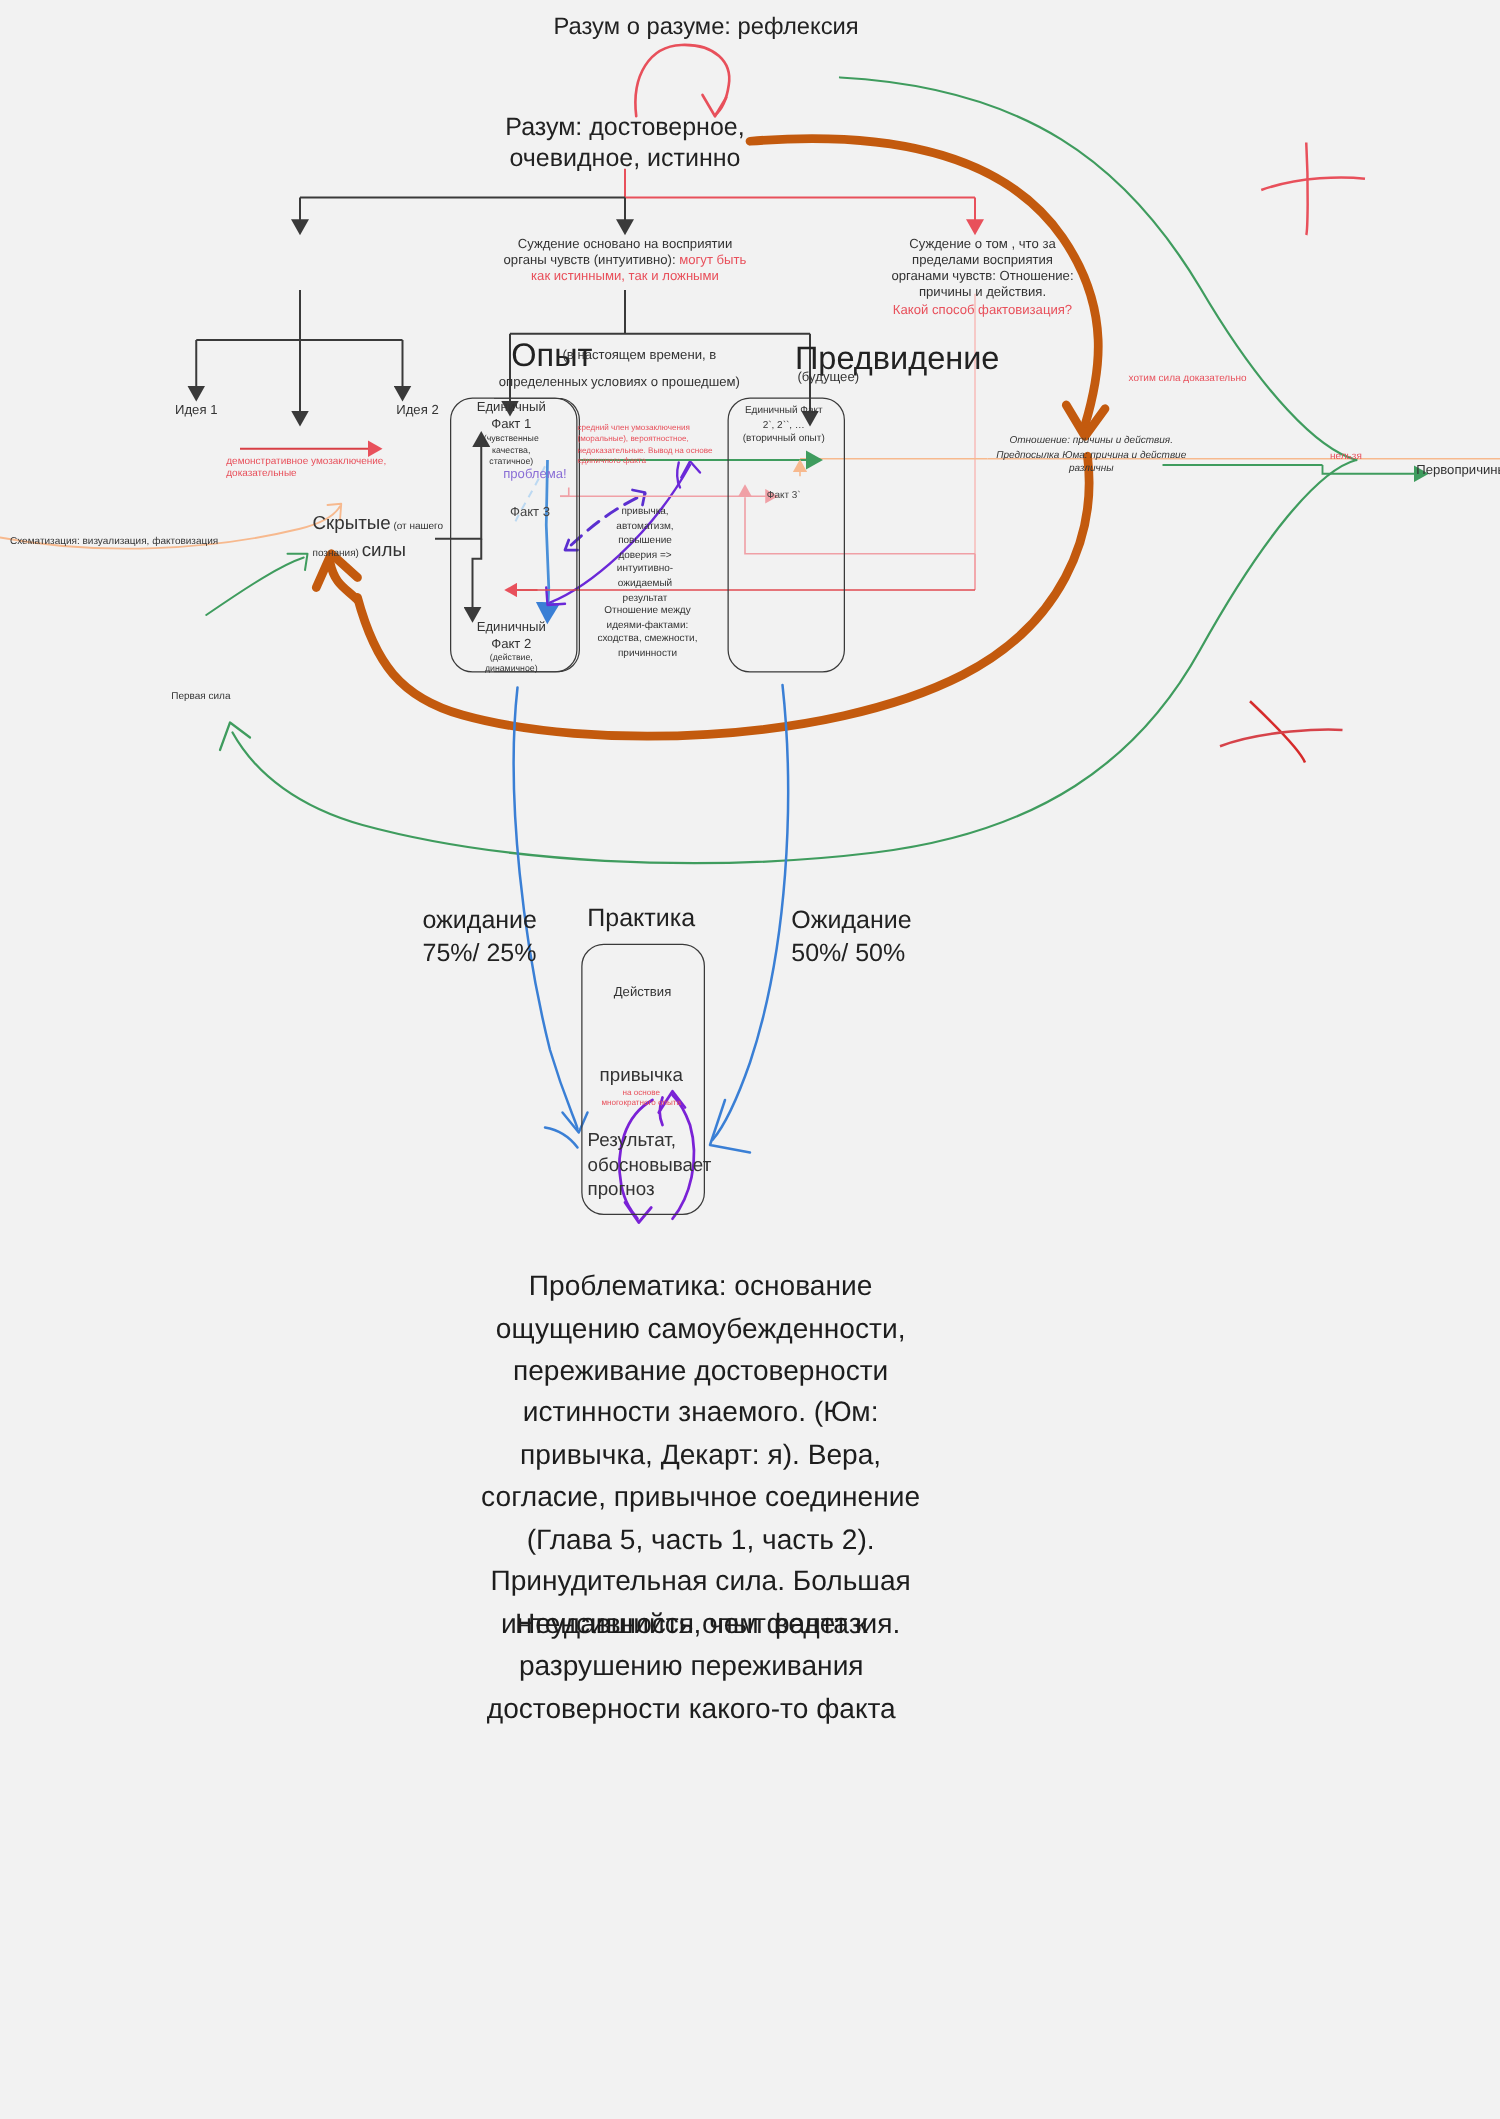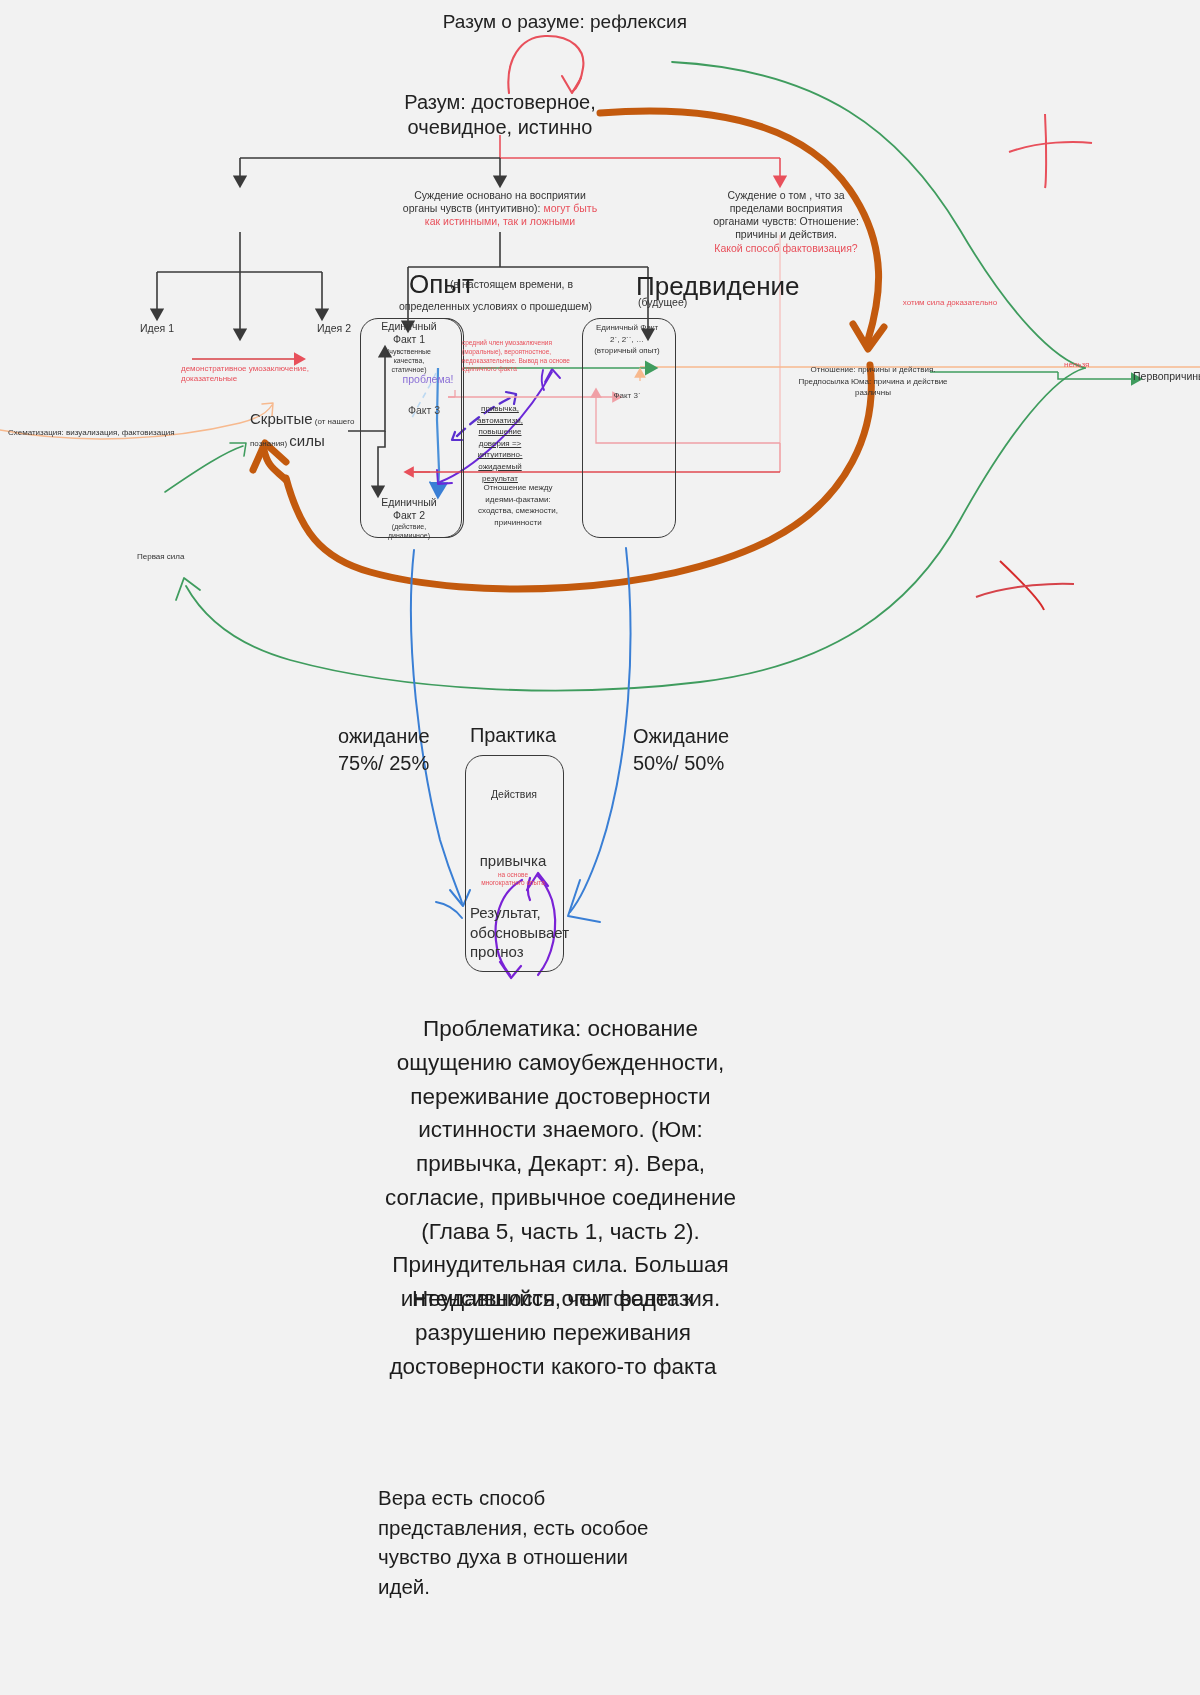--- a/index.html
+++ b/index.html
@@ -226,41 +226,41 @@
   <div class="lbl ctr t-tiny" style="left:409px;top:523px;width:90px;">(действие,
 динамичное)</div>
   <div class="lbl ctr t-sm" style="left:424px;top:404px;width:80px;color:#444;">Факт 3</div>
   <div class="lbl ctr t-sm" style="left:428px;top:373px;width:90px;color:#8a6fd6;">проблема!</div>
 
   <div class="lbl redxs" style="left:462px;top:339px;width:130px;text-align:left;line-height:1.35;">средний член умозаключения
 (моральные), вероятностное,
 недоказательные. Вывод на основе
 единичного факта</div>
 
-  <div class="lbl ctr t-xs" style="left:500px;top:403px;width:72px;line-height:1.45;text-decoration:underline;">привычка,
+  <div class="lbl ctr t-xs" style="left:516px;top:403px;width:72px;line-height:1.45;">привычка,
 автоматизм,
 повышение
 доверия =&gt;
 интуитивно-
 ожидаемый
 результат</div>
 
   <div class="lbl ctr t-xs" style="left:518px;top:482px;width:96px;line-height:1.45;">Отношение между
 идеями-фактами:
 сходства, смежности,
 причинности</div>
 
   <div class="lbl ctr t-xs" style="left:627px;top:322px;width:110px;line-height:1.45;">Единичный Факт
 2`, 2``, …
 (вторичный опыт)</div>
   <div class="lbl ctr t-xs" style="left:627px;top:391px;width:80px;color:#444;">Факт 3`</div>
 
   <div class="lbl ctr t-xs red" style="left:950px;top:298px;width:200px;">хотим сила доказательно</div>
 
-  <div class="lbl ctr t-xs" style="left:873px;top:364px;width:190px;line-height:1.45;">Отношение: причины и действия.
+  <div class="lbl ctr t-xs" style="left:873px;top:346px;width:190px;line-height:1.45;font-style:italic;">Отношение: причины и действия.
 Предпосылка Юма: причина и действие
 различны</div>
 
   <div class="lbl t-xs red" style="left:1064px;top:360px;width:50px;text-align:left;">нельзя</div>
 
   <div class="lbl t-sm" style="left:1133px;top:370px;width:100px;text-align:left;">Первопричины</div>
 
   <div class="lbl" style="left:250px;top:408px;width:130px;text-align:left;line-height:1.35;"><span class="t-mid">Скрытые</span><span class="t-xs"> (от нашего</span><br><span class="t-xs">познания) </span><span class="t-mid">силы</span></div>
 
   <div class="lbl t-xs" style="left:8px;top:428px;width:230px;text-align:left;">Схематизация: визуализация, фактовизация</div>
@@ -276,15 +276,14 @@
   <div class="lbl ctr t-sm" style="left:514px;top:788px;width:120px;">Действия</div>
   <div class="lbl ctr t-mid" style="left:513px;top:852px;width:120px;">привычка</div>
   <div class="lbl ctr redxs" style="left:513px;top:871px;width:120px;line-height:1.3;">на основе
 многократного опыта</div>
   <div class="lbl t-mid" style="left:470px;top:903px;width:110px;text-align:left;line-height:1.3;">Результат,
 обосновывает
 прогноз</div>
 
   <div class="body-text" style="left:368px;top:1012px;width:385px;">Проблематика: основание ощущению самоубежденности, переживание достоверности истинности знаемого. (Юм: привычка, Декарт: я). Вера, согласие, привычное соединение (Глава 5, часть 1, часть 2). Принудительная сила. Большая интенсивность, чем фантазия.</div>
   <div class="body-text" style="left:368px;top:1282px;width:370px;">Неудавшийся опыт ведет к разрушению переживания достоверности какого-то факта</div>
-  <div class="body-text2" style="left:378px;top:1483px;width:280px;">Вера есть способ представления, есть особое чувство духа в отношении идей.</div>
 
 </div>
 
 </body></html>

